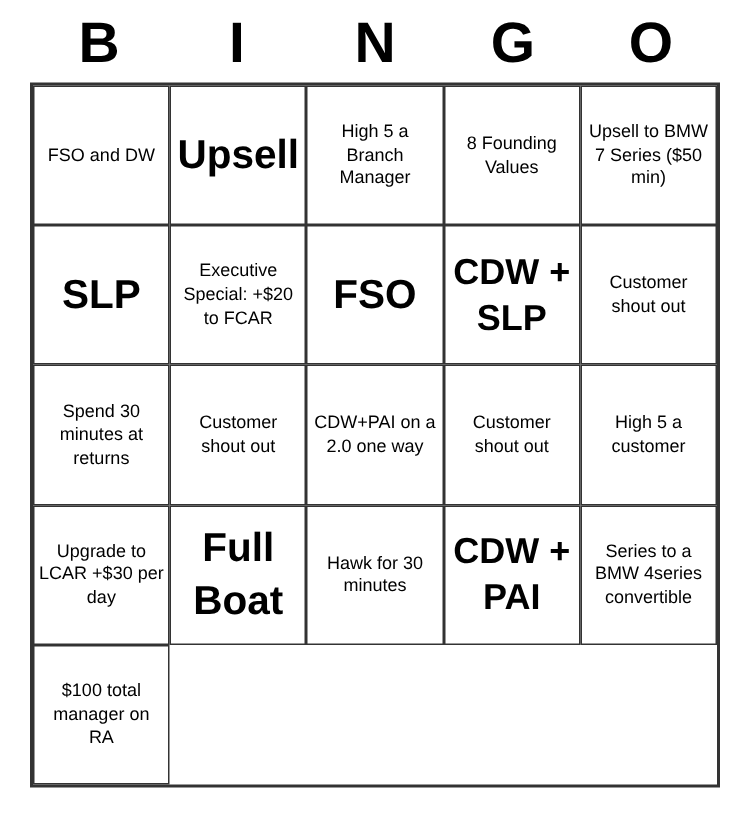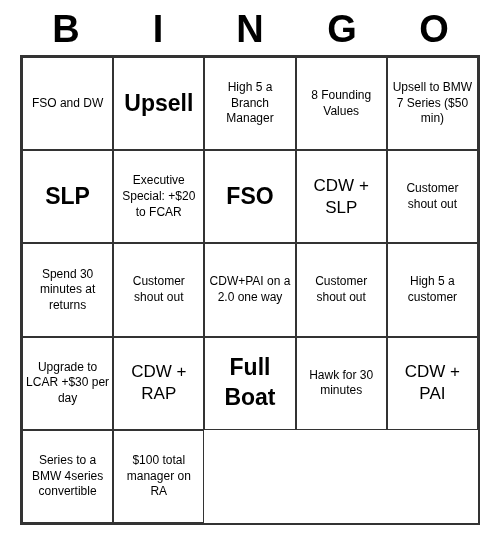--- a/index.html
+++ b/index.html
@@ -37,25 +37,25 @@
       border: 1px solid #333;
       display: flex;
       align-items: center;
       justify-content: center;
       text-align: center;
       padding: 3px;
       font-size: 12px;
       line-height: 1.3;
     }
     .cell.large-text {
-      font-size: 17px;
-      font-weight: normal;
+      font-size: 24px;
+      font-weight: bold;
     }
     .cell.xlarge-text {
-      font-size: 23px;
+      font-size: 27px;
       font-weight: bold;
     }
   </style>
 </head>
 <body>
 
 <div class="bingo-header">
   <span>B</span>
   <span>I</span>
   <span>N</span>
@@ -73,19 +73,18 @@
     <div class="cell">Executive Special: +$20 to FCAR</div>
     <div class="cell xlarge-text">FSO</div>
     <div class="cell large-text">CDW + SLP</div>
     <div class="cell">Customer shout out</div>
     <div class="cell">Spend 30 minutes at returns</div>
     <div class="cell">Customer shout out</div>
     <div class="cell">CDW+PAI on a 2.0 one way</div>
     <div class="cell">Customer shout out</div>
     <div class="cell">High 5 a customer</div>
     <div class="cell">Upgrade to LCAR +$30 per day</div>
-    <div class="cell large-text">CDW + RAP</div>
     <div class="cell xlarge-text">Full Boat</div>
     <div class="cell">Hawk for 30 minutes</div>
     <div class="cell large-text">CDW + PAI</div>
     <div class="cell">Series to a BMW 4series convertible</div>
     <div class="cell">$100 total manager on RA</div>
   </div>
 
 </body></html>

